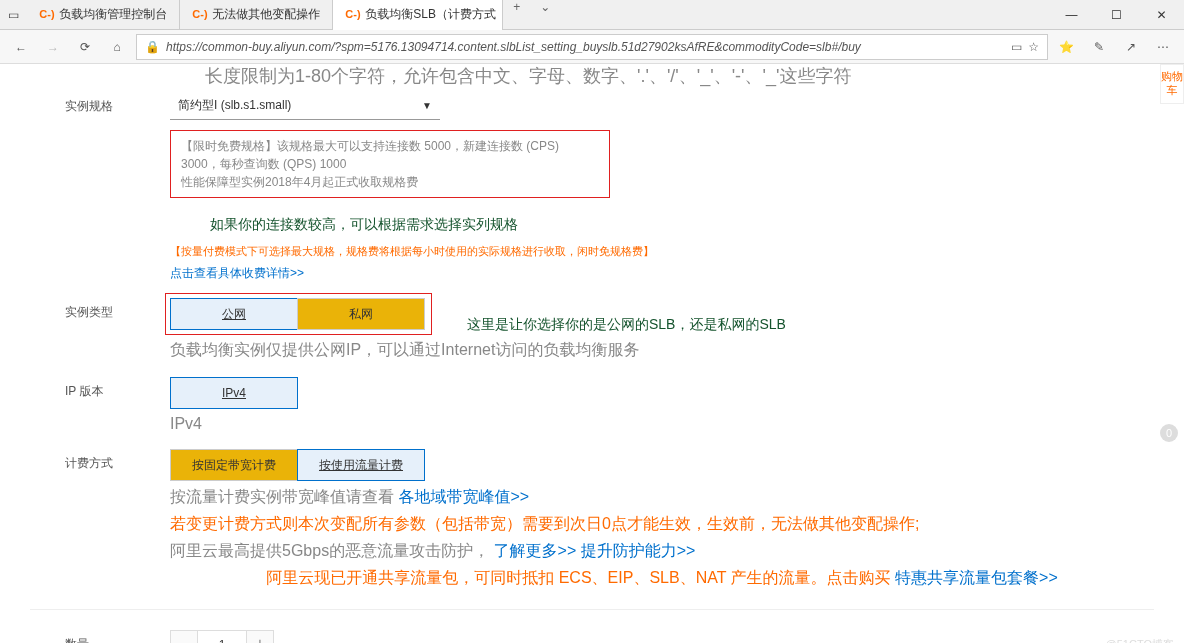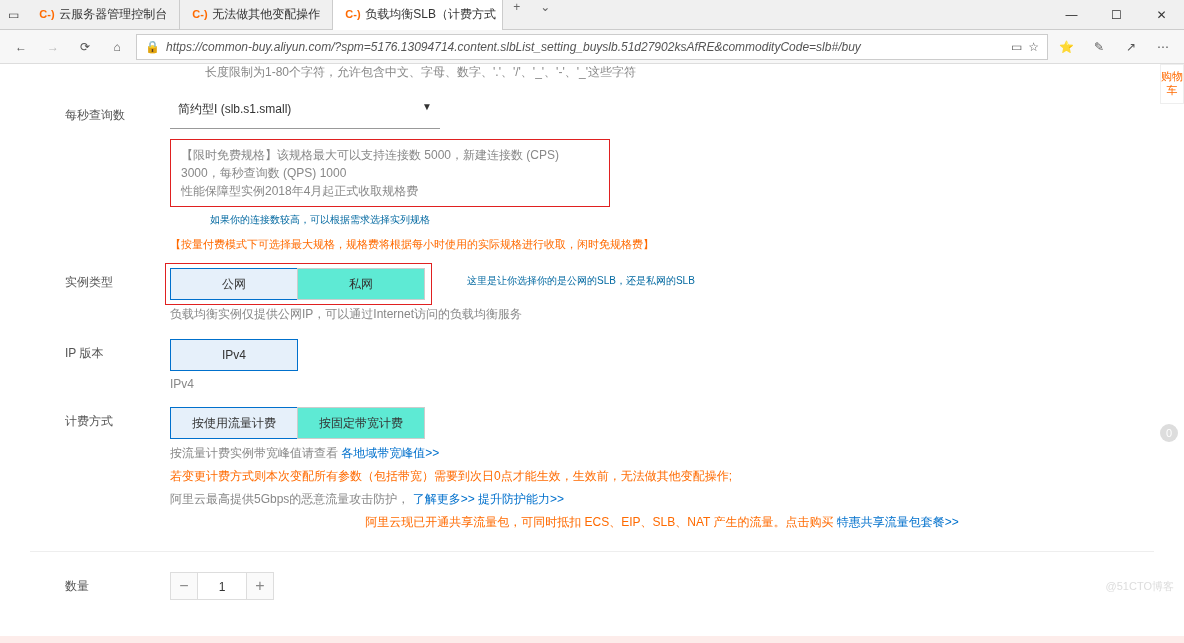--- a/index.html
+++ b/index.html
@@ -17,58 +17,58 @@
 
 .nav-bar { background: #f7f7f7; height: 34px; display: flex; align-items: center; padding: 0 8px; gap: 6px; border-bottom: 1px solid #ddd; }
 .nav-btn { width: 26px; height: 26px; display: flex; align-items: center; justify-content: center; cursor: pointer; color: #555; border-radius: 3px; }
 .url-bar { flex: 1; display: flex; align-items: center; border: 1px solid #ccc; background: #fff; height: 26px; padding: 0 8px; gap: 6px; font-size: 12px; color: #555; }
 .url-text { flex: 1; overflow: hidden; white-space: nowrap; font-style: italic; }
 
 .page { background: #fff; min-height: 500px; position: relative; padding-left: 30px; padding-right: 30px; }
 .side-cart { position: absolute; right: 0; top: 0; width: 24px; height: 40px; background: #fff; border: 1px solid #eee; text-align: center; font-size: 11px; color: #ff6a00; line-height: 14px; padding-top: 4px; margin-left: 32px; }
 
 .config-body { padding: 0 0 20px 0; }
-.hint-row { padding-left: 175px; color: #888; font-size: 12px; margin-bottom: 20px; }
+.hint-row { padding-left: 175px; color: #888; font-size: 18px; margin-bottom: 4px; }
 .row { display: flex; margin-bottom: 16px; align-items: flex-start; }
 .row-label { width: 140px; padding-left: 35px; padding-top: 6px; color: #555; font-size: 12px; }
 .row-content { flex: 1; }
 
-.dropdown { width: 270px; height: 28px; border: none; border-bottom: 1px solid #999; background: #fff; padding: 0 8px; display: flex; justify-content: space-between; cursor: pointer; }
+.dropdown { width: 270px; height: 28px; border: none; border-bottom: 1px solid #999; background: #fff; padding: 0 8px; display: flex; align-items: center; justify-content: space-between; cursor: pointer; }
 .dropdown-arrow { font-size: 10px; }
 
 .red-box { border: 1px solid #e02020; padding: 6px 10px; margin-top: 10px; width: 440px; color: #888; font-size: 12px; line-height: 18px; }
 .red-note { color: #ff6a00; font-size: 11px; margin-top: 10px; }
 .blue-link { color: #0070cc; cursor: pointer; }
-.gray-hint { color: #888; font-size: 12px; margin-top: 6px; }
+.gray-hint { color: #888; font-size: 16px; margin-top: 6px; }
 
-.red-annotation { color: #0369a1; font-size: 10px; margin-left: 40px; padding-top: 6px; }
+.red-annotation { color: #14532d; font-size: 14px; margin-left: 40px; padding-top: 6px; margin-top: 12px; }
 
 .toggle-group { display: flex; }
-.toggle-btn { width: 128px; height: 32px; border: 1px solid #ccc; background: #5eead4; display: flex; align-items: center; justify-content: center; cursor: pointer; color: #333; }
-.toggle-btn.active { border: 1px solid #0070cc; background: #e6f0fa; color: #333; }
+.toggle-btn { width: 128px; height: 32px; border: 1px solid #ccc; background: #eab308; display: flex; align-items: center; justify-content: center; cursor: pointer; color: #333; }
+.toggle-btn.active { border: 1px solid #0070cc; background: #e6f0fa; color: #333; text-decoration: underline; }
 .toggle-btn + .toggle-btn { margin-left: -1px; }
 .toggle-group.red-wrap { outline: 1px solid #e02020; outline-offset: 4px; width: fit-content; padding-right: 2px; }
 
 .qty { display: flex; align-items: center; }
 .qty-btn { width: 28px; height: 28px; border: 1px solid #ddd; background: #fafafa; display: flex; align-items: center; justify-content: center; cursor: pointer; color: #888; font-size: 16px; }
 .qty-val { width: 48px; height: 28px; border-top: 1px solid #ddd; border-bottom: 1px solid #ddd; text-align: center; line-height: 28px; }
 
 .warning-strip { background: #fdecea; padding: 10px 20px; text-align: right; color: #333; font-size: 12px; }
 .float-badge { position: absolute; right: 6px; top: 360px; width: 18px; height: 18px; border-radius: 50%; background: #ddd; color: #fff; text-align: center; line-height: 18px; font-size: 11px; }
 .watermark { position: absolute; right: 10px; bottom: 42px; color: #ddd; font-size: 11px; }
 </style>
 </head>
 <body>
 
 <div class="browser-bar">
   <div class="tabs">
     <div style="padding:0 8px;display:flex;align-items:center;">▭</div>
     <div class="tab">
       <span class="tab-icon">C-)</span>
-      <span>云服务器管理控制台</span>
+      <span>负载均衡管理控制台</span>
     </div>
     <div class="tab">
       <span class="tab-icon">C-)</span>
       <span>无法做其他变配操作</span>
     </div>
     <div class="tab active">
       <span class="tab-icon">C-)</span>
       <span>负载均衡SLB（计费方式</span>
       <span class="tab-close">×</span>
     </div>
@@ -100,34 +100,35 @@
 </div>
 
 <div class="page">
   <div class="side-cart">购物车</div>
   <div class="float-badge">0</div>
 
   <div class="config-body">
     <div class="hint-row">长度限制为1-80个字符，允许包含中文、字母、数字、'.'、'/'、'_'、'-'、'_'这些字符</div>
 
     <div class="row">
-      <div class="row-label">每秒查询数</div>
+      <div class="row-label">实例规格</div>
       <div class="row-content">
         <div class="dropdown">
           <span>简约型I (slb.s1.small)</span>
           <span class="dropdown-arrow">▼</span>
         </div>
         <div style="display:flex;align-items:flex-start;flex-direction:column;">
           <div class="red-box">
             <div>【限时免费规格】该规格最大可以支持连接数 5000，新建连接数 (CPS) 3000，每秒查询数 (QPS) 1000</div>
             <div>性能保障型实例2018年4月起正式收取规格费</div>
           </div>
           <div class="red-annotation">如果你的连接数较高，可以根据需求选择实列规格</div>
         </div>
         <div class="red-note">【按量付费模式下可选择最大规格，规格费将根据每小时使用的实际规格进行收取，闲时免规格费】</div>
+        <div class="blue-link" style="margin-top:6px;">点击查看具体收费详情&gt;&gt;</div>
       </div>
     </div>
 
     <div class="row">
       <div class="row-label">实例类型</div>
       <div class="row-content">
         <div style="display:flex;align-items:flex-start;">
           <div class="toggle-group red-wrap">
             <div class="toggle-btn active">公网</div>
             <div class="toggle-btn">私网</div>
@@ -145,22 +146,22 @@
           <div class="toggle-btn active">IPv4</div>
         </div>
         <div class="gray-hint">IPv4</div>
       </div>
     </div>
 
     <div class="row">
       <div class="row-label">计费方式</div>
       <div class="row-content">
         <div class="toggle-group">
+          <div class="toggle-btn">按固定带宽计费</div>
           <div class="toggle-btn active">按使用流量计费</div>
-          <div class="toggle-btn">按固定带宽计费</div>
         </div>
         <div class="gray-hint">
           <span>按流量计费实例带宽峰值请查看</span>
           <span class="blue-link">各地域带宽峰值&gt;&gt;</span>
         </div>
         <div class="gray-hint" style="color:#ff6a00;">若变更计费方式则本次变配所有参数（包括带宽）需要到次日0点才能生效，生效前，无法做其他变配操作;</div>
         <div class="gray-hint">
           <span>阿里云最高提供5Gbps的恶意流量攻击防护，</span>
           <span class="blue-link">了解更多&gt;&gt;</span>
           <span class="blue-link">提升防护能力&gt;&gt;</span>

